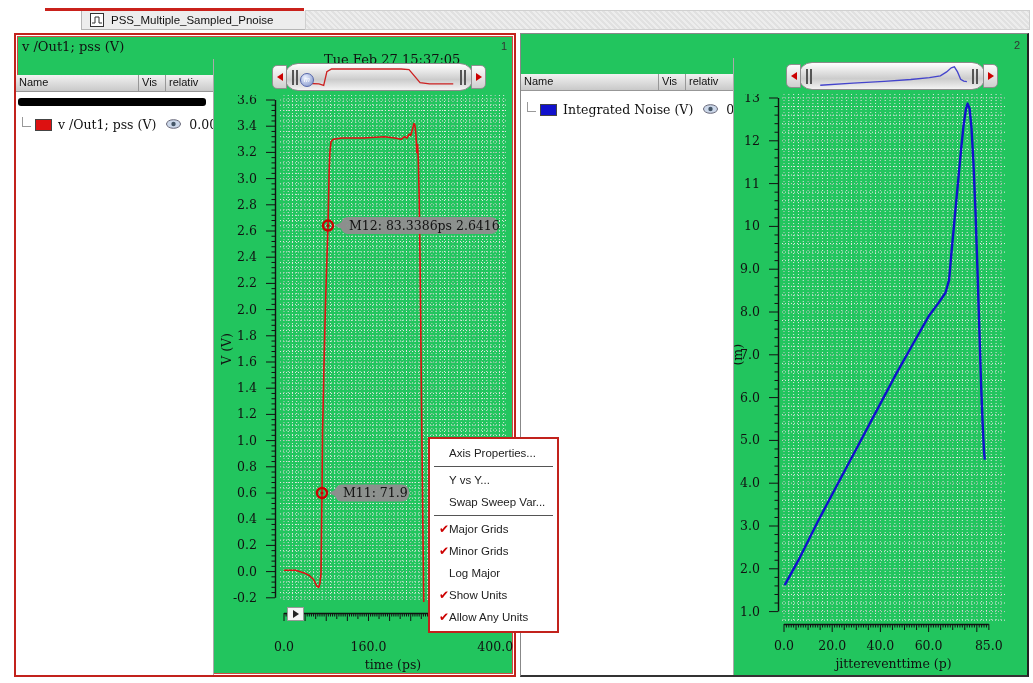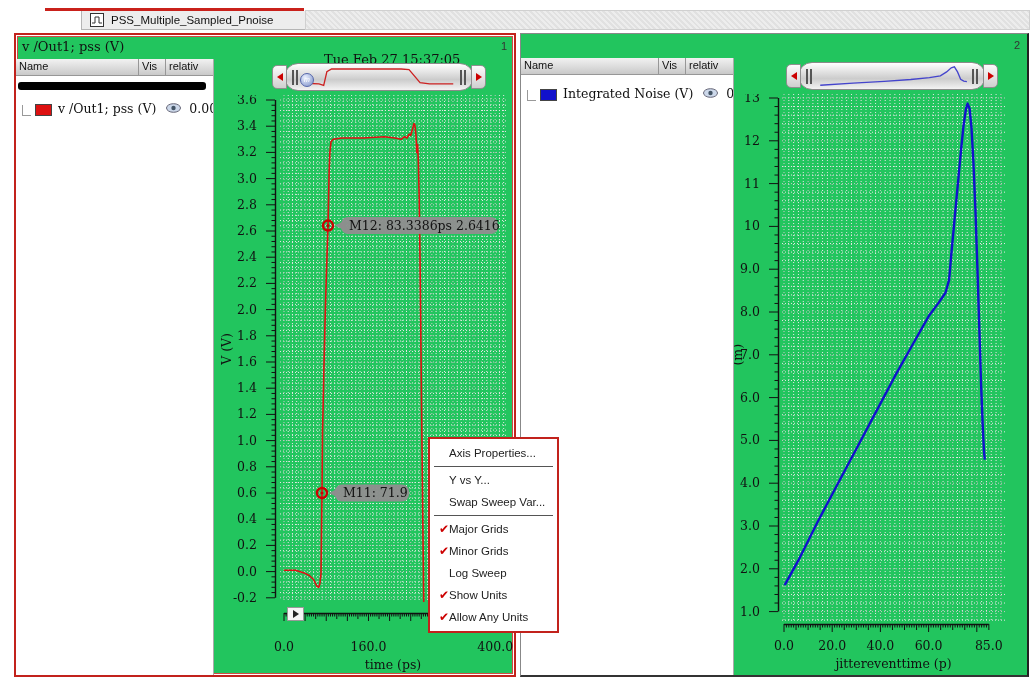--- a/index.html
+++ b/index.html
@@ -19,34 +19,34 @@
   .panel{position:absolute;background:#22c55e;box-sizing:border-box;overflow:hidden;}
   #panel-left{left:14px;top:33px;width:502px;height:644px;border:2px solid #c2221c;
       box-shadow:inset 0 0 0 1px #ffffff, inset 0 0 0 2px #d04a44;}
   #panel-right{left:520px;top:33px;width:509px;height:644px;border:1px solid #888;
       border-right:2px solid #222;border-bottom:2px solid #333;}
   .title-row{position:relative;height:24px;font-family:"DejaVu Serif",serif;font-size:13px;}
   .t-title{position:absolute;left:6px;top:4px;white-space:nowrap;}
   .t-stamp{position:absolute;left:308px;top:17px;font-weight:normal;white-space:nowrap;}
   .t-num{position:absolute;right:7px;top:5px;font-family:"Liberation Sans",sans-serif;font-size:11px;color:#333;}
   .body{position:absolute;top:24px;bottom:0;left:0;right:0;}
-  .legend{position:absolute;left:0;top:0;bottom:0;background:#fff;overflow:hidden;}
+  .legend{position:absolute;left:0;top:16px;bottom:0;background:#fff;overflow:hidden;}
   #panel-left  .legend{width:197px;}
   #panel-right .legend{width:212px;}
   .plotcol{position:absolute;top:0;bottom:0;right:0;border-left:1px solid #aaa;padding-left:48px;}
   #panel-left  .plotcol{left:197px;}
   #panel-right .plotcol{left:212px;}
   
   .lh{display:flex;height:17px;}
   .lh>div{background:linear-gradient(#f2f2f2,#c9c9c9);border-right:1px solid #979797;
       border-bottom:1px solid #979797;font-size:11px;padding:1px 3px;box-sizing:border-box;
       overflow:hidden;white-space:nowrap;}
   .lh-name{flex:1;} .lh-vis{width:27px;} .lh-rel{width:47px;border-right:none !important;}
   .black-bar{margin:6px 0 0 2px;width:188px;height:8px;background:#000;border-radius:3px;}
-  .leg-item{display:flex;align-items:flex-end;margin:11px 0 0 5px;
+  .leg-item{display:flex;align-items:center;margin:11px 0 0 5px;
       font-family:"DejaVu Serif",serif;font-size:12.5px;white-space:nowrap;overflow:hidden;}
   .tree{width:8px;height:10px;border-left:1px solid #999;border-bottom:1px solid #999;
       margin:-7px 4px 0 1px;flex:0 0 auto;}
   .swatch{width:15px;height:10px;border:1px solid #444;margin-right:6px;flex:0 0 auto;}
   .eye{margin-left:10px;flex:0 0 auto;}
   .leg-val{margin-left:8px;}
   
   .slider{position:absolute;display:flex;align-items:center;height:28px;}
   #slider-left{left:58px;top:4px;width:214px;}
   #slider-right{left:52px;top:4px;width:212px;}
@@ -893,17 +893,17 @@
   </section>
 
   <div class="ctx-menu" id="ctx-menu">
       <div class="mi"><span>Axis Properties...</span></div>
       <div class="sep"></div>
       <div class="mi"><span>Y vs Y...</span></div>
       <div class="mi"><span>Swap Sweep Var...</span></div>
       <div class="sep"></div>
       <div class="mi"><span class="chk" style="color: rgb(204, 0, 0);">✔</span><span>Major Grids</span></div>
       <div class="mi"><span class="chk" style="color: rgb(204, 0, 0);">✔</span><span>Minor Grids</span></div>
-      <div class="mi"><span>Log Sweep</span></div>
+      <div class="mi"><span>Log Major</span></div>
       <div class="mi"><span class="chk" style="color: rgb(204, 0, 0);">✔</span><span>Show Units</span></div>
       <div class="mi"><span class="chk" style="color: rgb(204, 0, 0);">✔</span><span>Allow Any Units</span></div>
     </div>
 </div>
 
 </body></html>

